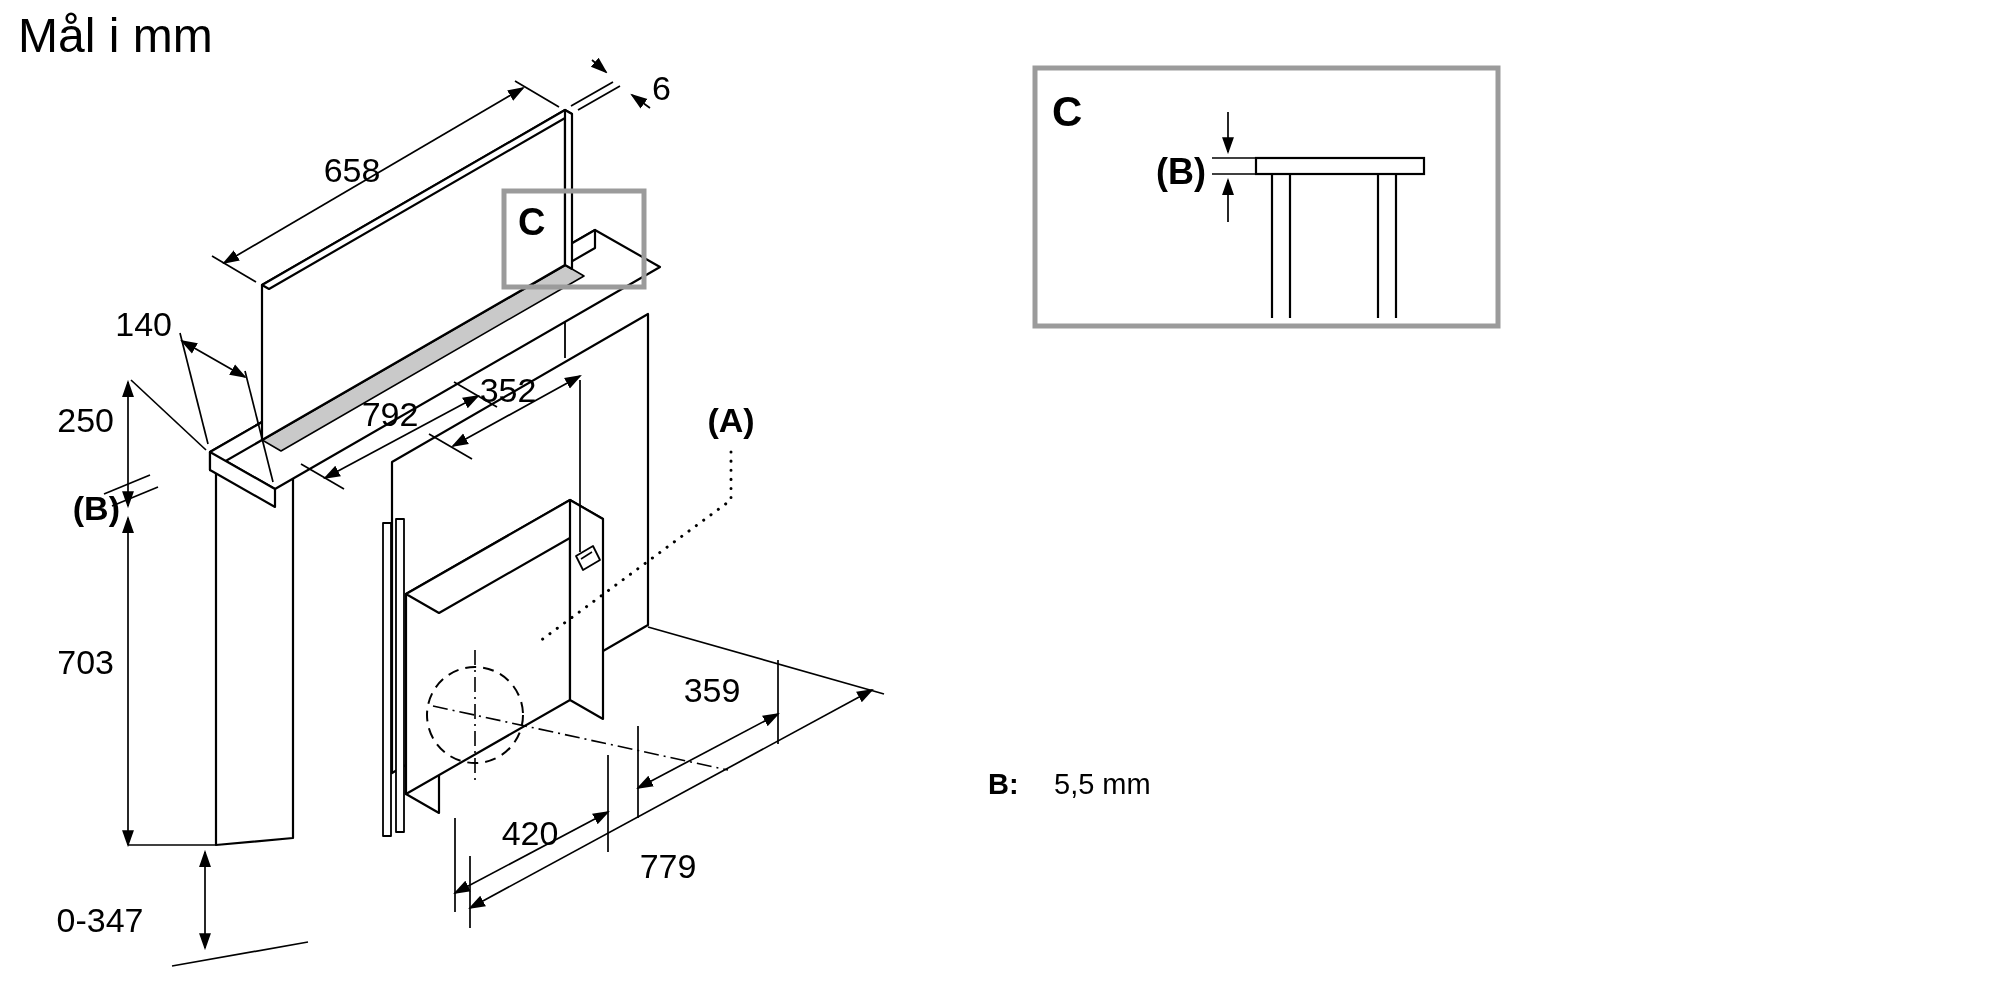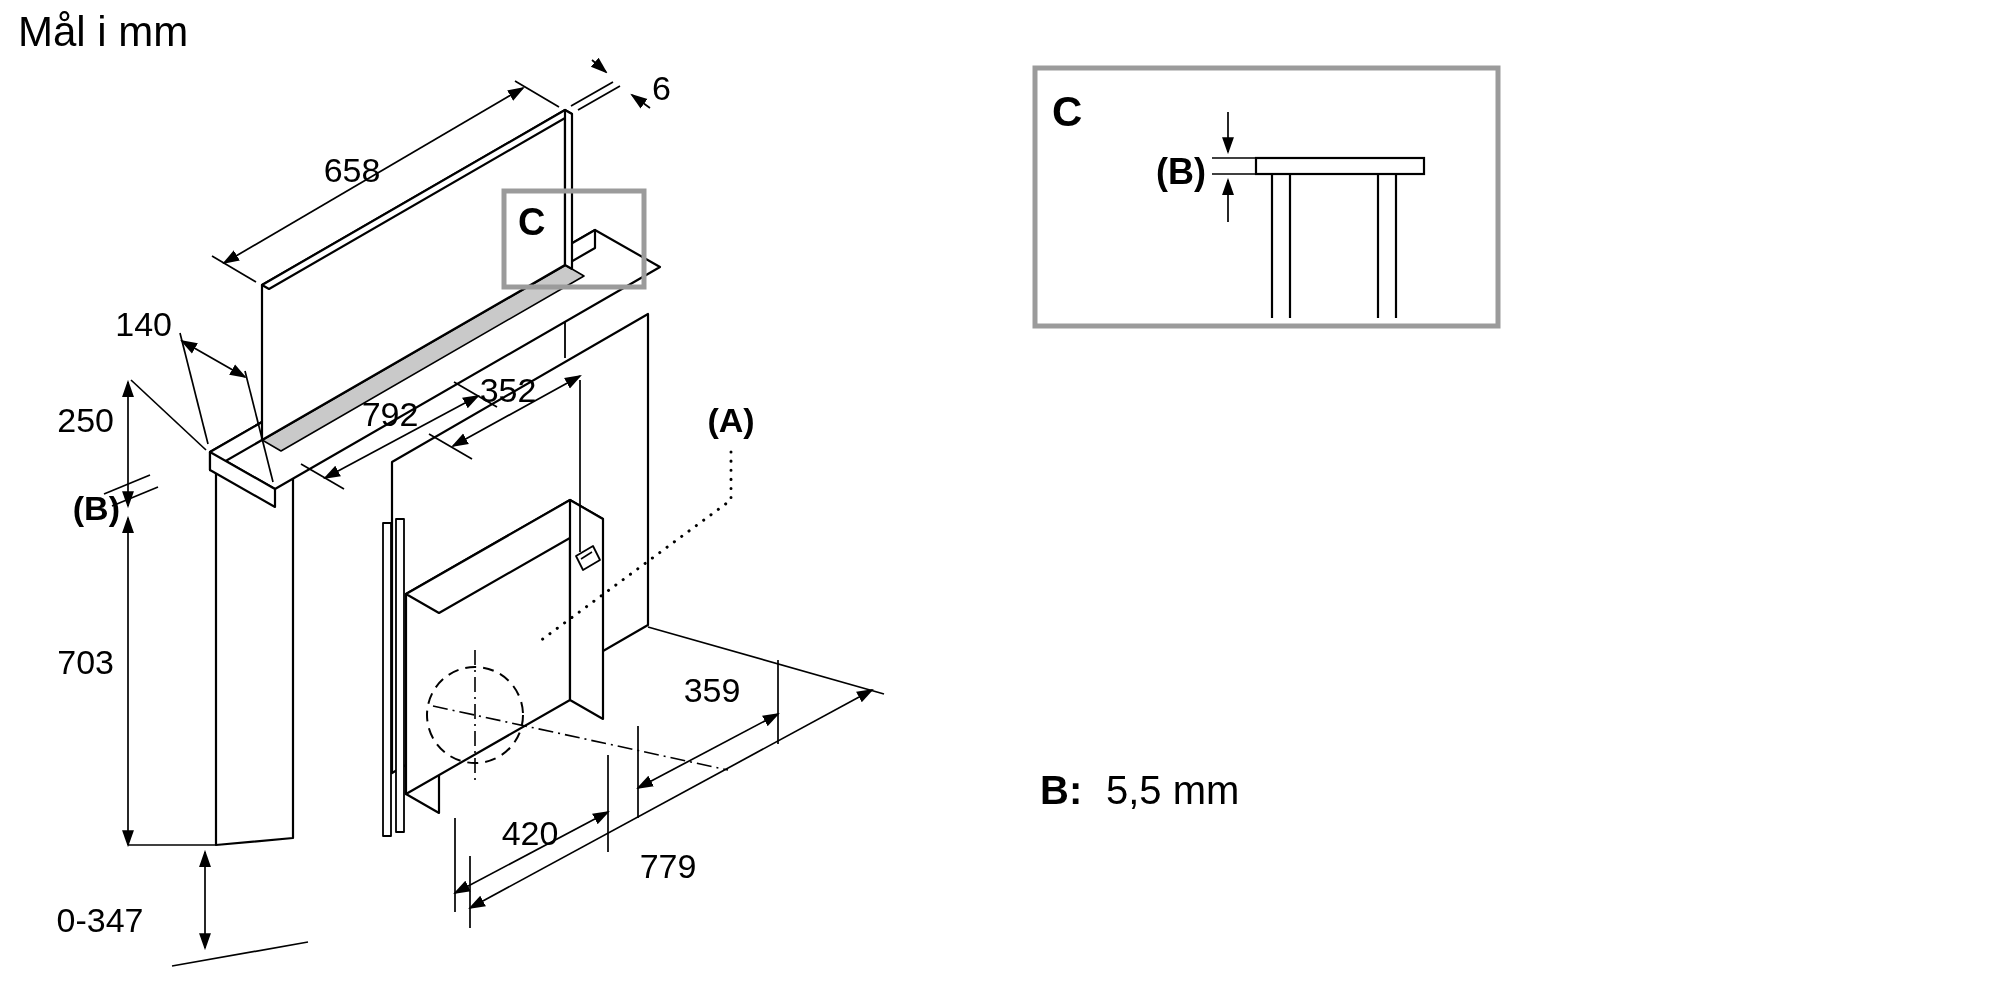--- a/index.html
+++ b/index.html
@@ -3,22 +3,22 @@
 <meta charset="utf-8">
 <style>
   html,body{margin:0;padding:0;}
   body{
     width:2000px;height:1000px;background:#ffffff;overflow:hidden;position:relative;
     font-family:"Liberation Sans", sans-serif;color:#000;
   }
   svg text{font-family:"Liberation Sans", sans-serif;font-size:34px;fill:#000;}
   svg text.b{font-weight:bold;}
   svg text.big{font-size:38px;font-weight:bold;}
-  .page-title{position:absolute;left:18px;top:8px;font-size:42px;}
-  .note-b{position:absolute;left:1040px;top:768px;font-size:40px;}
+  .page-title{position:absolute;left:18px;top:8px;font-size:48px;}
+  .note-b{position:absolute;left:988px;top:768px;font-size:29px;}
   .note-b .lbl{font-weight:bold;display:inline-block;width:66px;}
 </style>
 </head>
 <body>
 
 
 
 <div class="page-title">Mål i mm</div>
 
 <svg width="2000" height="1000" viewBox="0 0 2000 1000">

